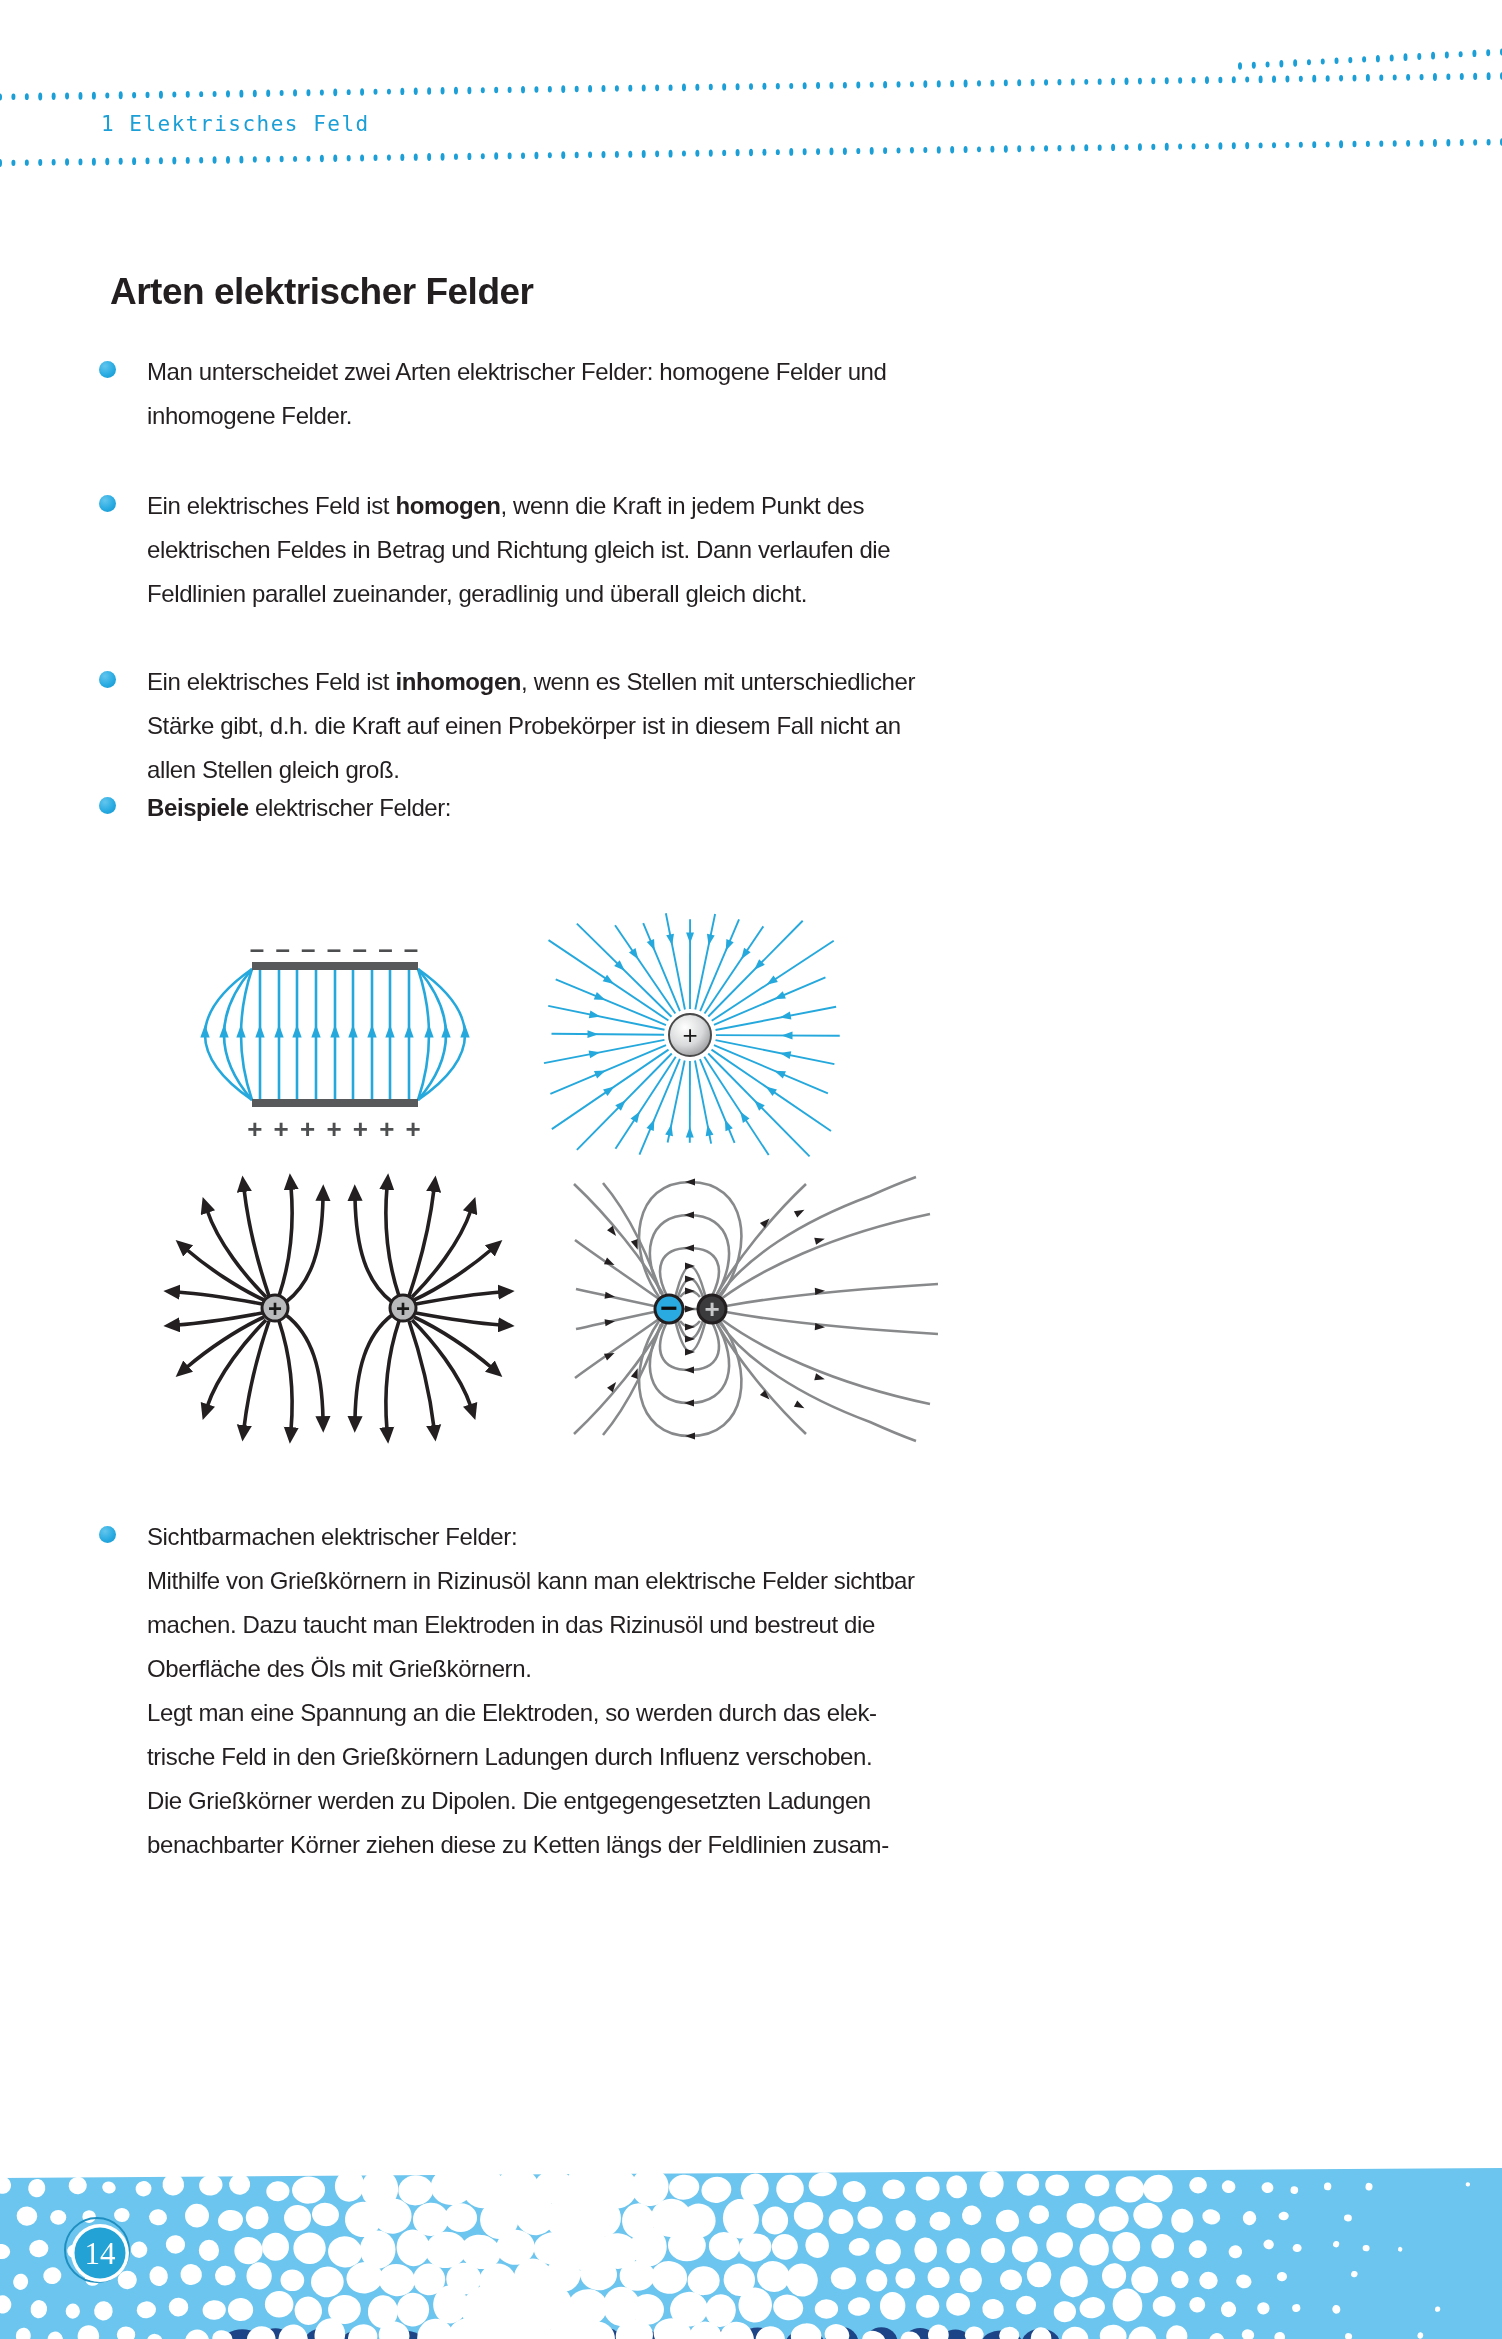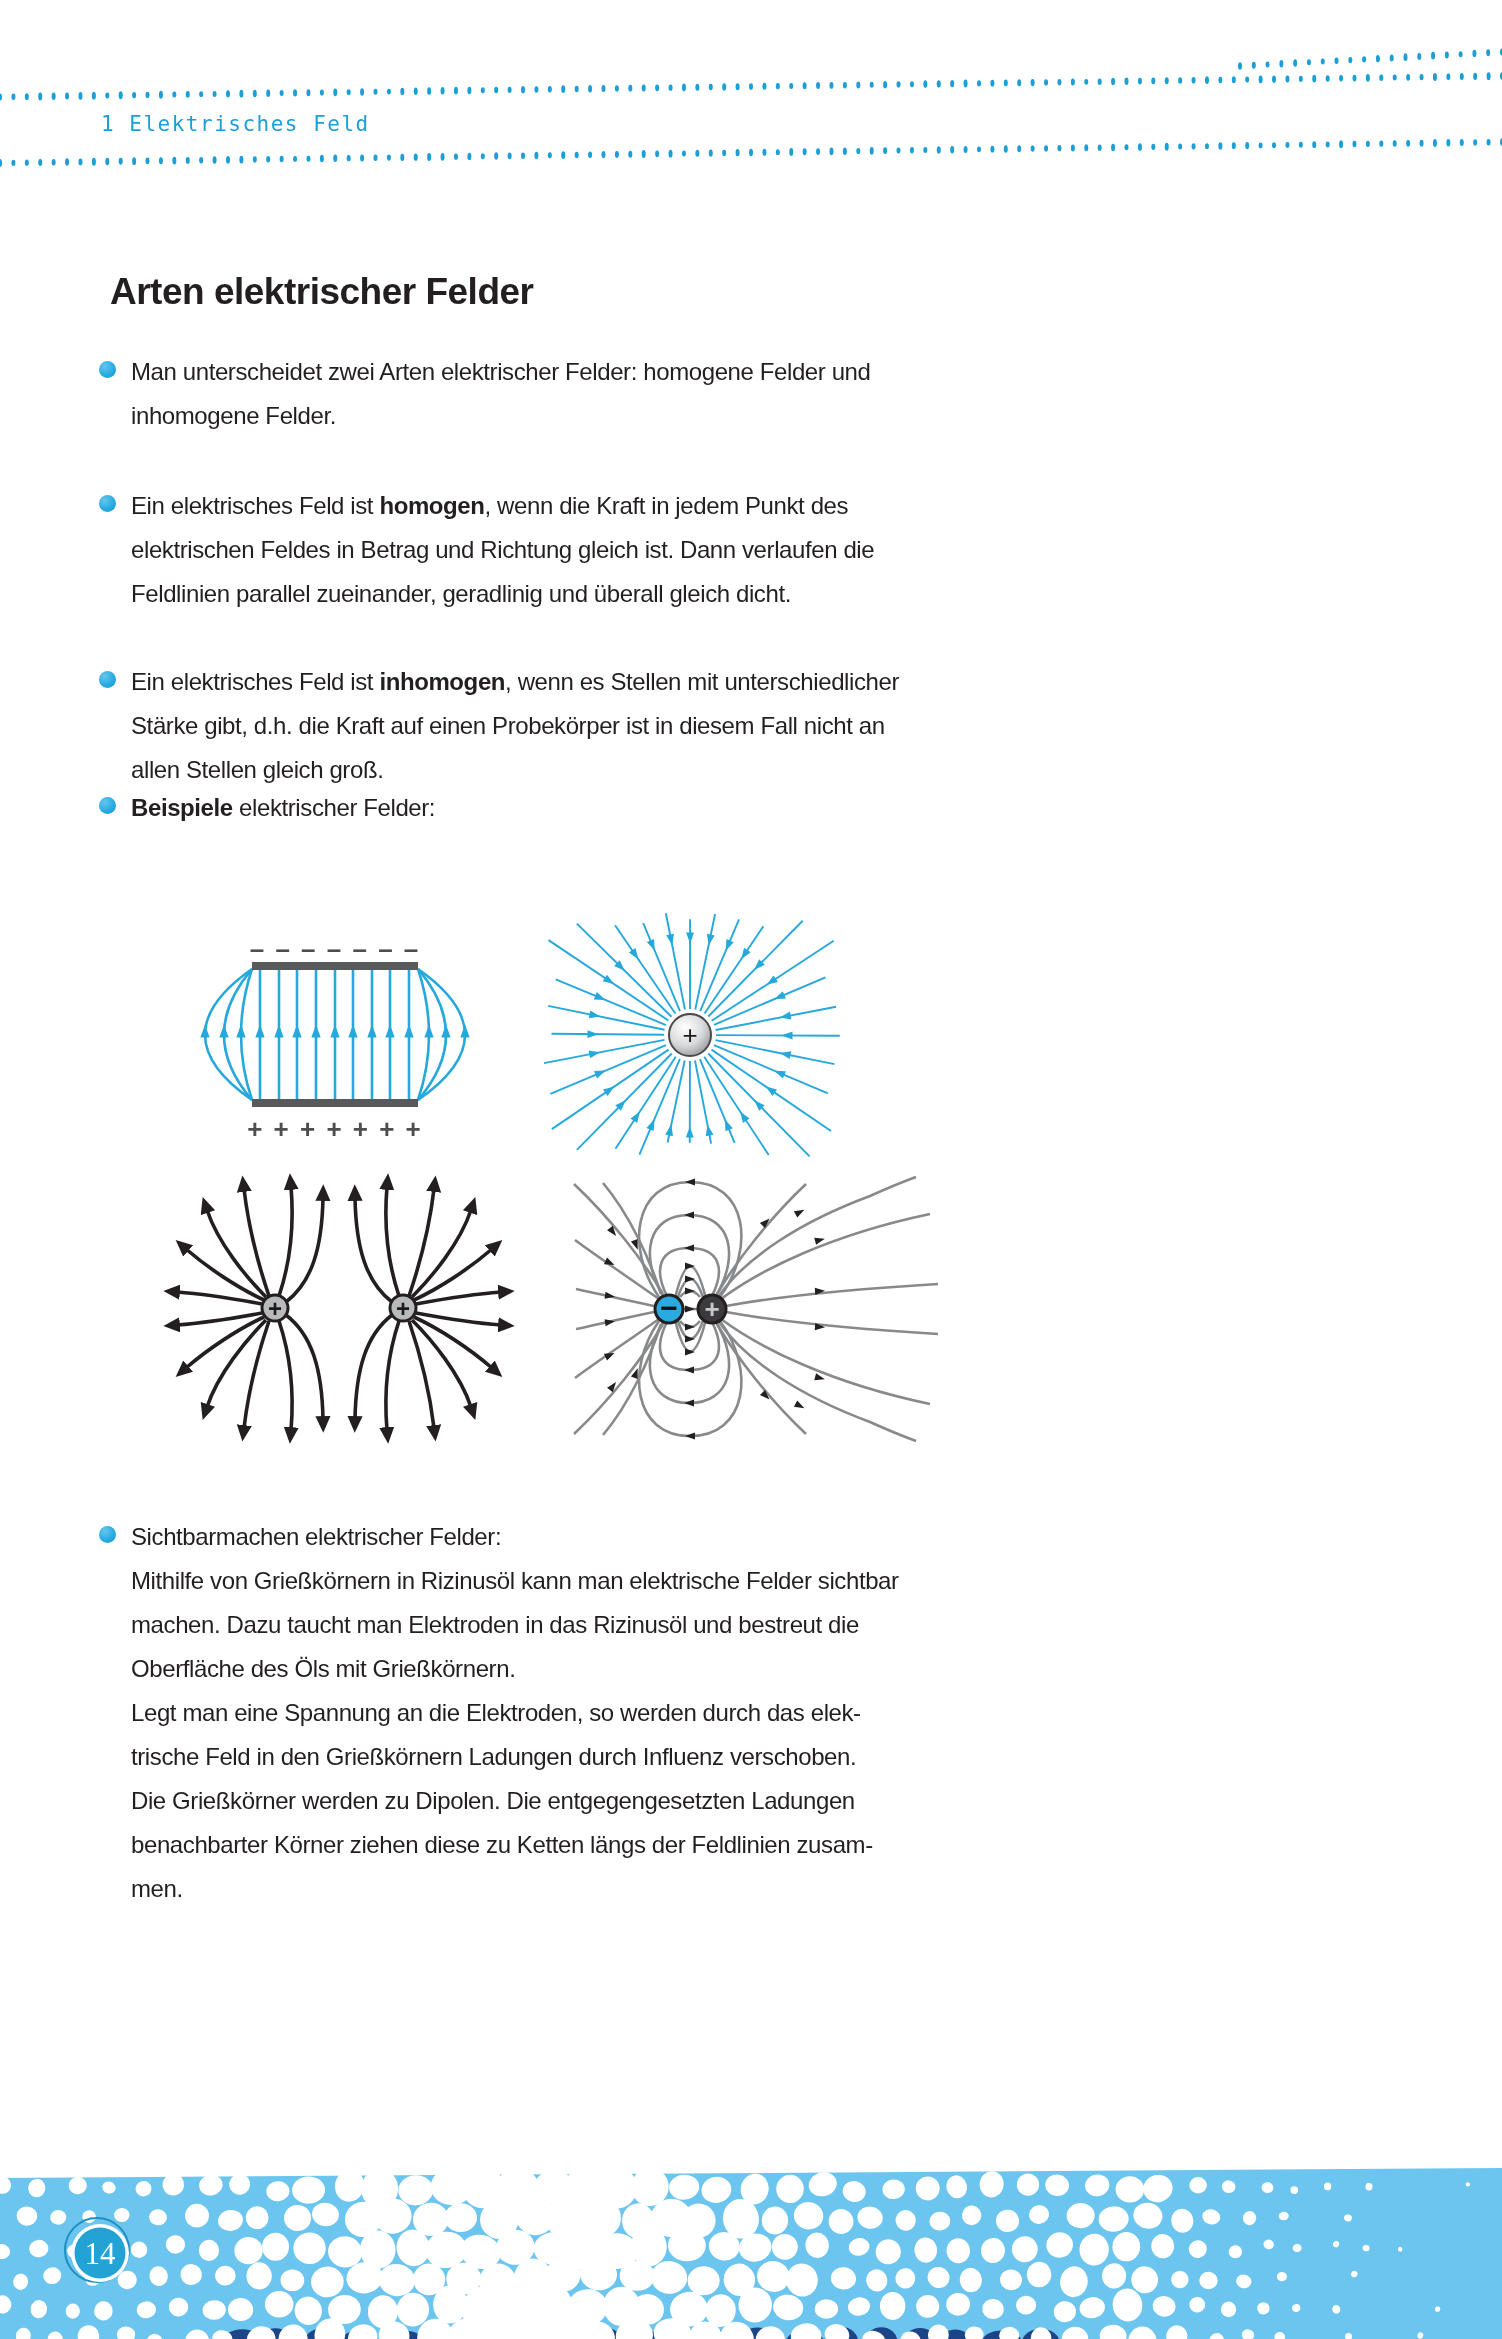--- a/index.html
+++ b/index.html
@@ -17,21 +17,21 @@
   }
   .page-title{
     position:absolute; left:95px; top:256px;
     font-size:37px; font-weight:bold; letter-spacing:-0.5px; color:#231f20;
   }
   .bullet{position:absolute; left:99px; width:1100px;}
   .dot{
     position:absolute; left:0; top:11px; width:17px; height:17px; border-radius:50%;
     background:radial-gradient(circle at 35% 30%, #63c6ed, #29abe2 55%, #1193cc);
   }
-  .btext{margin-left:32px; font-size:24px; letter-spacing:-0.4px;}
+  .btext{margin-left:48px; font-size:24px; letter-spacing:-0.4px;}
   .bline{height:44px; line-height:44px; white-space:pre;}
   .bline b{font-weight:bold;}
 </style>
 </head>
 <body>
 
 <div class="page">
 
   <svg class="gfx" width="1502" height="2339" viewBox="0 0 1502 2339">
     <defs>
@@ -834,17 +834,16 @@
     <span class="dot"></span>
     <div class="btext">
       <div class="bline"><span>Sichtbarmachen elektrischer Felder:</span><b></b><span></span></div>
       <div class="bline"><span>Mithilfe von Grießkörnern in Rizinusöl kann man elektrische Felder sichtbar</span><b></b><span></span></div>
       <div class="bline"><span>machen. Dazu taucht man Elektroden in das Rizinusöl und bestreut die</span><b></b><span></span></div>
       <div class="bline"><span>Oberfläche des Öls mit Grießkörnern.</span><b></b><span></span></div>
       <div class="bline"><span>Legt man eine Spannung an die Elektroden, so werden durch das elek-</span><b></b><span></span></div>
       <div class="bline"><span>trische Feld in den Grießkörnern Ladungen durch Influenz verschoben.</span><b></b><span></span></div>
       <div class="bline"><span>Die Grießkörner werden zu Dipolen. Die entgegengesetzten Ladungen</span><b></b><span></span></div>
       <div class="bline"><span>benachbarter Körner ziehen diese zu Ketten längs der Feldlinien zusam-</span><b></b><span></span></div>
-      <div class="bline"><span>men.</span><b></b><span></span></div>
     </div>
   </div>
 
 </div>
 
 </body></html>

